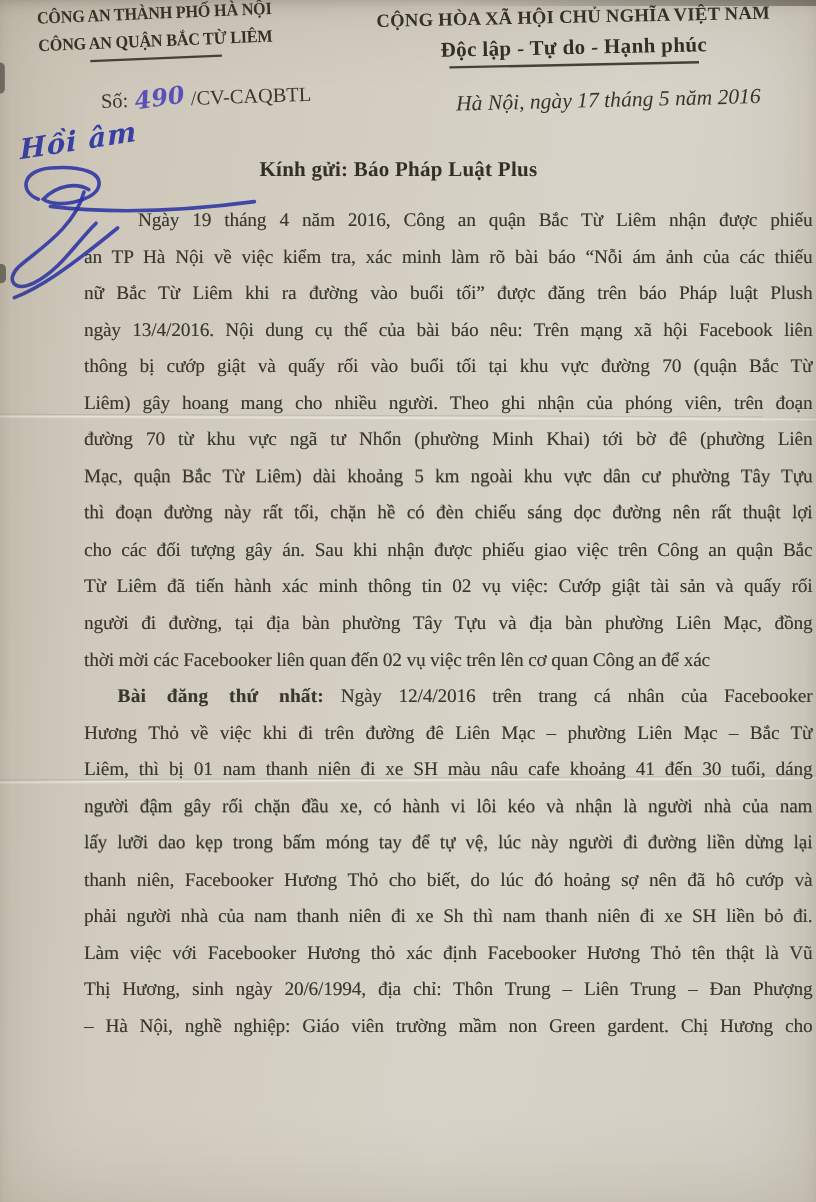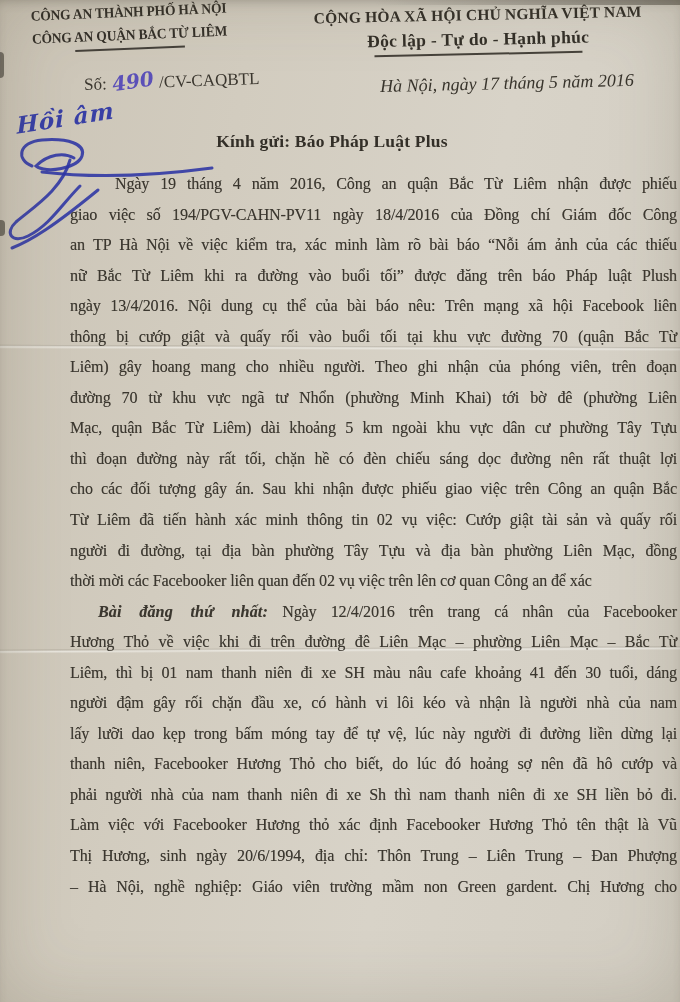--- a/index.html
+++ b/index.html
@@ -51,21 +51,21 @@
     font-weight:700;font-size:17.5px;color:#332f28;letter-spacing:.2px;}
 
   .body-block{position:absolute;left:39px;top:169px;width:607px;
     font-size:16px;line-height:30.55px;color:#3b372f;
     text-shadow:.2px .2px .4px rgba(50,46,40,.45);margin-left:31px;}
   .line{height:30.55px;text-align:justify;text-align-last:justify;
     letter-spacing:-.1px;overflow:visible;white-space:normal;}
   .para-1 .line:first-child{text-indent:45px;}
   .para-1 .line:last-child{text-align-last:left;}
   .lead-line{text-indent:28px;}
-  .lead-line b{letter-spacing:.2px;word-spacing:3px;font-style:italic;}
+  .lead-line b{letter-spacing:.2px;word-spacing:3px;}
 </style>
 </head>
 <body>
 
 <div class="page">
   <div class="top-shade"></div>
   <div class="edge-mark m1"></div>
   <div class="edge-mark m2"></div>
   <div class="crease c1"></div>
   <div class="crease c2"></div>
@@ -93,21 +93,20 @@
     <path d="M40,42 C90,48 150,46 210,38"></path>
     <path d="M68,30 C60,60 30,78 14,92 C2,103 10,114 26,106 C48,95 60,74 78,56"></path>
     <path d="M10,118 C30,110 52,96 96,60"></path>
   </svg>
 
   <div class="salutation">Kính gửi: Báo Pháp Luật Plus</div>
 
   <div class="body-block">
     <div class="para para-1">
         <div class="line">Ngày 19 tháng 4 năm 2016, Công an quận Bắc Từ Liêm nhận được phiếu</div>
-        <div class="line">giao việc số 194/PGV-CAHN-PV11 ngày 18/4/2016 của Đồng chí Giám đốc Công</div>
         <div class="line">an TP Hà Nội về việc kiểm tra, xác minh làm rõ bài báo “Nỗi ám ảnh của các thiếu</div>
         <div class="line">nữ Bắc Từ Liêm khi ra đường vào buổi tối” được đăng trên báo Pháp luật Plush</div>
         <div class="line">ngày 13/4/2016. Nội dung cụ thể của bài báo nêu: Trên mạng xã hội Facebook liên</div>
         <div class="line">thông bị cướp giật và quấy rối vào buổi tối tại khu vực đường 70 (quận Bắc Từ</div>
         <div class="line">Liêm) gây hoang mang cho nhiều người. Theo ghi nhận của phóng viên, trên đoạn</div>
         <div class="line">đường 70 từ khu vực ngã tư Nhổn (phường Minh Khai) tới bờ đê (phường Liên</div>
         <div class="line">Mạc, quận Bắc Từ Liêm) dài khoảng 5 km ngoài khu vực dân cư phường Tây Tựu</div>
         <div class="line">thì đoạn đường này rất tối, chặn hề có đèn chiếu sáng dọc đường nên rất thuật lợi</div>
         <div class="line">cho các đối tượng gây án. Sau khi nhận được phiếu giao việc trên Công an quận Bắc</div>
         <div class="line">Từ Liêm đã tiến hành xác minh thông tin 02 vụ việc: Cướp giật tài sản và quấy rối</div>

